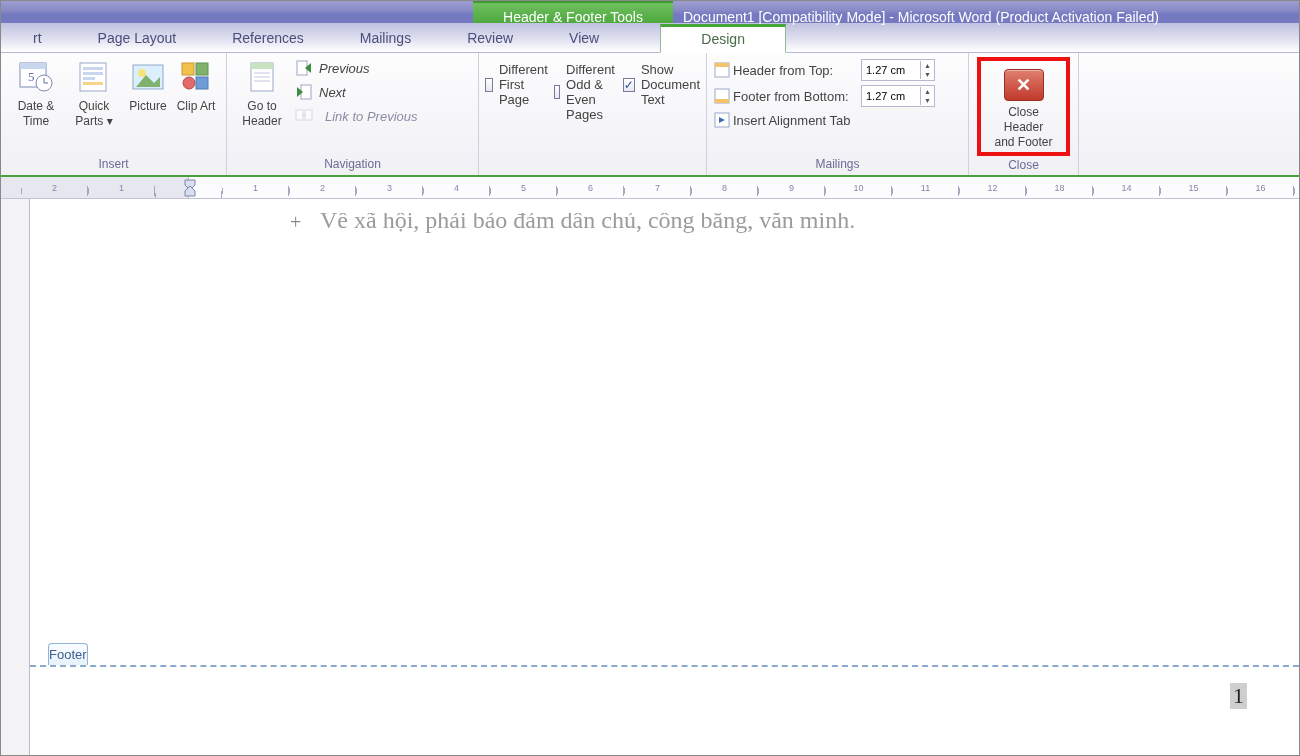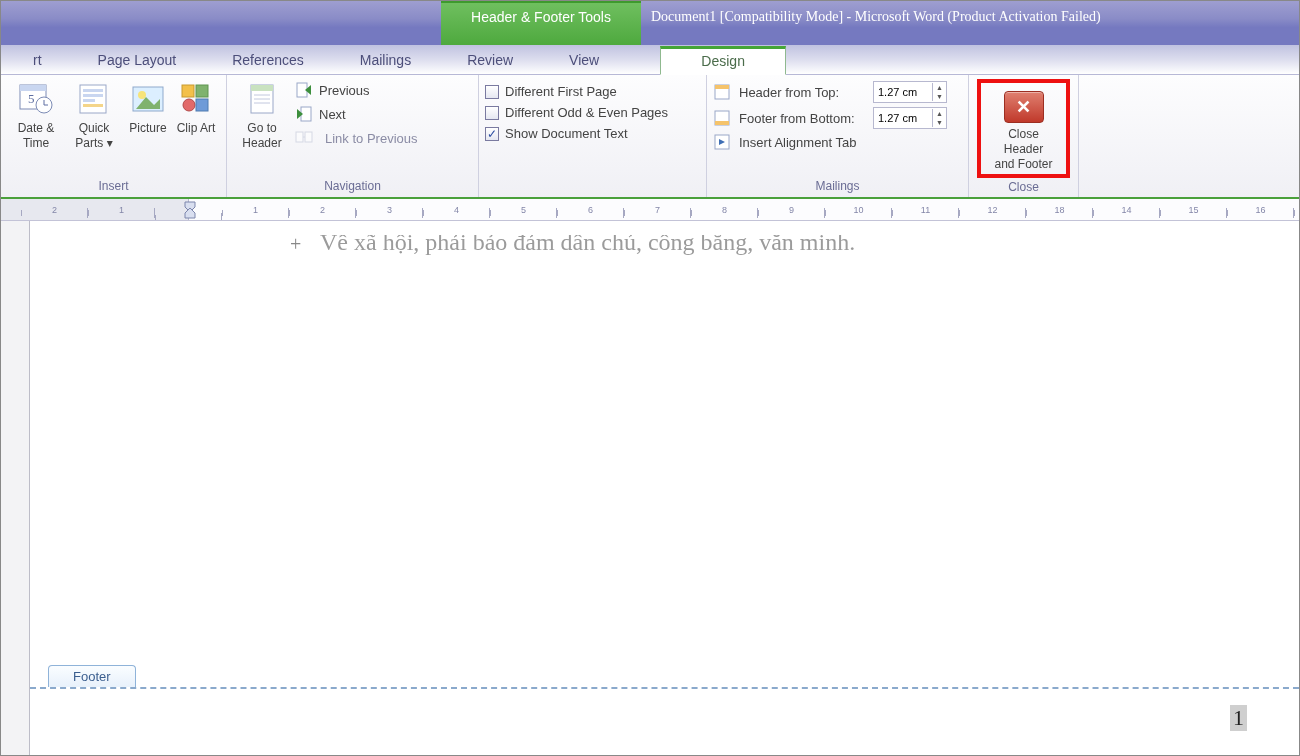--- a/index.html
+++ b/index.html
@@ -9,43 +9,43 @@
     background: #fff;
     width: 1300px;
     height: 756px;
     overflow: hidden;
     border: 1px solid #888;
     position: relative;
     color: #444;
   }
   
   .titlebar {
-    height: 44px;
+    height: 22px;
     background: linear-gradient(#9e9ed0, #8a8cc7 40%, #7579c0 60%, #7579c0);
     display: flex;
     align-items: stretch;
     color: #fff;
     font-size: 14px;
+    padding-left: 32px;
   }
   .title-left-pad { width: 440px; }
   .contextual-tab {
     background: linear-gradient(#6fbf5f, #4ea93e);
     color: #fff;
     padding: 6px 14px 0 14px;
     text-align: center;
     font-size: 14px;
     border-top: 2px solid #3e9a2e;
     min-width: 200px;
   }
   .title-text {
     flex: 1;
     padding: 8px 10px 0 10px;
     color: #fff;
     white-space: nowrap;
-    font-family: Liberation Serif, serif;
   }
   
   .tabrow {
     height: 30px;
     background: linear-gradient(#c0c2e0, #dcddee 50%, #fff);
     border-bottom: 1px solid #b7b8d6;
     display: flex;
     align-items: flex-end;
     padding-left: 0;
   }
@@ -104,27 +104,27 @@
     color: #444;
     line-height: 1.25;
   }
   .bigbtn .ico {
     width: 36px; height: 36px;
     margin-bottom: 4px;
     display:flex;align-items:center;justify-content:center;
   }
   .bigbtn.disabled { color: #8b8ca5; opacity: .7;}
   .smalllist { display:flex; flex-direction:column; gap:6px; padding-top:2px; margin-left:4px;}
-  .smallbtn { display:flex; align-items:center; gap:6px; font-size:13px; color:#444;}
+  .smallbtn { display:flex; align-items:center; gap:6px; font-size:13px; color:#444;font-style:italic;}
   .smallbtn.disabled { color:#8b8ca5;gap:12px; }
   .smallbtn .sico { width:18px; height:18px; display:flex;align-items:center;justify-content:center;}
   .chk { width:14px;height:14px;border:1px solid #7a7aa0;background:linear-gradient(#fff,#e5e7f1);display:inline-flex;align-items:center;justify-content:center;margin-right:6px;}
   .chk.checked::after{content:"✓";color:#2e4fa3;font-size:12px;line-height:12px;}
   .optrow{display:flex;align-items:center;font-size:13px;color:#444;padding:3px 0;}
-  .pos-row{display:flex;align-items:center;gap:6px;font-size:13px;padding:2px 0;}
+  .pos-row{display:flex;align-items:center;font-size:13px;padding:2px 0;}
   .pos-row .pico{width:20px;height:18px;display:flex;align-items:center;justify-content:center;}
   .spin{display:flex;align-items:center;border:1px solid #b7b8cf;background:#fff;height:22px;margin-left:2px;}
   .spin input{border:none;width:58px;font-size:11px;padding:2px 4px;outline:none;}
   .spin .arrows{display:flex;flex-direction:column;border-left:1px solid #b7b8cf;}
   .spin .arrows span{font-size:7px;line-height:9px;padding:0 3px;color:#555;cursor:pointer;}
   .close-group{padding:4px 8px 0 8px;}
   .close-highlight{border:4px solid #e11; padding:2px 6px 2px 6px; display:flex;flex-direction:column;align-items:center;}
   .close-x{width:40px;height:32px;border-radius:4px;background:linear-gradient(#e08070,#c0392b);border:1px solid #9c2e22;display:flex;align-items:center;justify-content:center;color:#fff;font-weight:bold;font-size:18px;box-shadow:inset 0 1px 0 rgba(255,255,255,.4);margin:4px 0 4px 0;}
   
   .ruler{height:22px;background:#fcfcfe;border-bottom:1px solid #c3c3d7;position:relative;font-size:9px;color:#8386a8;overflow:hidden;}
@@ -133,21 +133,21 @@
   .ruler-seg::before,.ruler-seg::after{content:"";position:absolute;top:5px;width:1px;height:6px;background:#a6a8c2;}
   .ruler-seg::before{left:0;} .ruler-seg::after{right:0;height:10px;top:3px;}
   .ruler-shade{position:absolute;left:0;top:0;height:100%;width:188px;background:#e7e8ef;border-right:1px solid #b7b8cf;}
   .ruler-indent{position:absolute;left:183px;top:1px;width:10px;height:20px;}
   .ruler-indent svg{display:block;}
   
   .docarea{position:relative;height:566px;background:#f3f3f5;}
   .page{position:absolute;left:28px;top:0;right:0;bottom:0;background:#fff;border-left:1px solid #bdbdc8;}
   .doc-text{position:absolute;top:8px;left:290px;font-family:"Times New Roman",serif;font-size:24px;color:#9b9b9b;white-space:nowrap;}
   .doc-text .plus{position:absolute;left:-30px;top:4px;color:#888;font-size:20px;}
-  .footer-tab{position:absolute;left:18px;bottom:100px;background:linear-gradient(#fafdff,#e8f1fb);border:1px solid #8fb3d9;border-bottom:none;border-radius:4px 4px 0 0;padding:3px 24px;font-size:13px;color:#3c5f8f;}
+  .footer-tab{position:absolute;left:18px;bottom:100px;background:linear-gradient(#fafdff,#e8f1fb);border:1px solid #8fb3d9;border-bottom:none;border-radius:4px 4px 0 0;padding:3px 0;font-size:13px;color:#3c5f8f;}
   .footer-dashed{position:absolute;left:0;right:0;bottom:98px;border-top:2px dashed #8aa9cc;}
   .pagenum{position:absolute;right:52px;bottom:56px;font-family:"Times New Roman",serif;font-size:22px;color:#222;background:#cfcfcf;padding:0 3px;}
   
   svg{display:block;}
 </style>
 </head>
 <body>
 
 <div class="titlebar">
   <div class="title-left-pad"></div>
@@ -264,21 +264,21 @@
               </svg>
             </span>
           <span>Link to Previous</span>
         </div>
       </div>
     </div>
     <div class="group-label">Navigation</div>
   </div>
 
   <div class="group" style="width:228px">
-    <div class="group-body" style="flex-direction:column;align-items:flex-start;padding-top:6px;">
+    <div class="group-body" style="flex-direction:row;align-items:flex-start;padding-top:6px;">
       <div class="optrow">
         <span class="chk"></span>
         <span>Different First Page</span>
       </div>
       <div class="optrow">
         <span class="chk"></span>
         <span>Different Odd &amp; Even Pages</span>
       </div>
       <div class="optrow">
         <span class="chk checked"></span>

